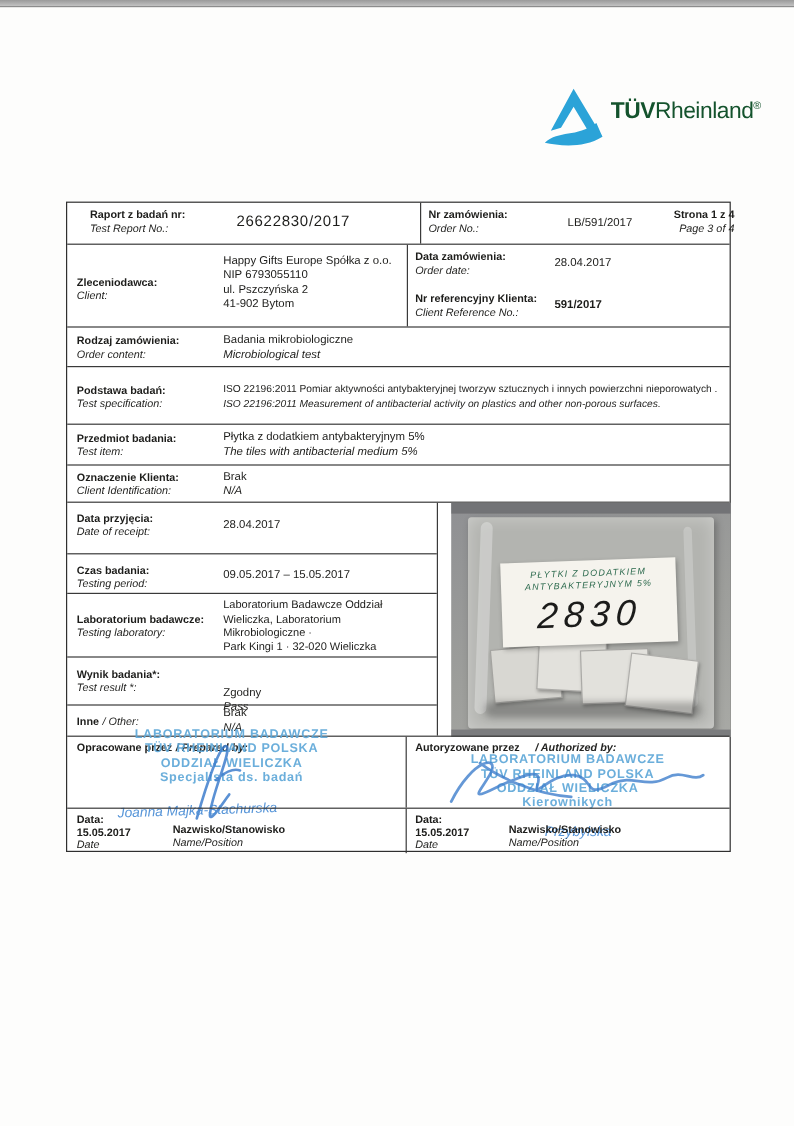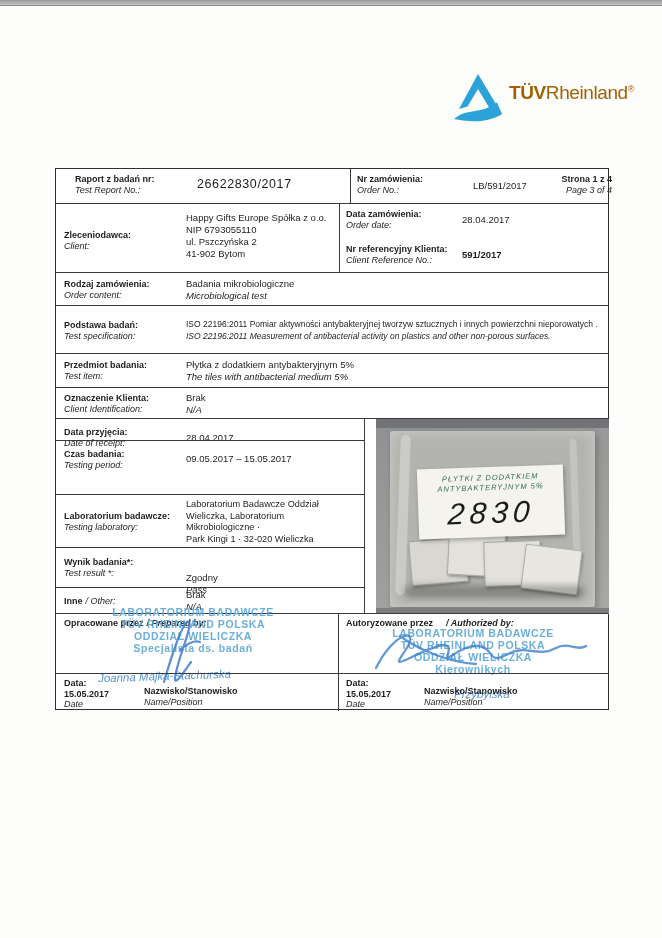--- a/index.html
+++ b/index.html
@@ -3,21 +3,21 @@
 <meta charset="utf-8">
 <style>
   * { margin:0; padding:0; box-sizing:border-box; }
   body { background:#ffffff; font-family:"Liberation Sans", sans-serif; color:#1d1d1b; }
   .page { position:relative; width:662px; height:938px; background:#fdfdfc; overflow:hidden; }
   .scanbar { position:absolute; left:0; top:0; width:662px; height:6px;
              background:linear-gradient(#9a9a9a,#c2c2c2); border-bottom:1px solid #8c8c8c; }
 
   
   .logo { position:absolute; left:452px; top:72px; width:170px; height:52px; }
-  .logo .brand { position:absolute; left:57px; top:10px; font-size:19px; color:#a16207; letter-spacing:-0.4px; white-space:nowrap; }
+  .logo .brand { position:absolute; left:57px; top:10px; font-size:19px; color:#14532d; letter-spacing:-0.4px; white-space:nowrap; }
   .logo .brand b { font-weight:bold; }
   .logo .brand sup { font-size:9px; vertical-align:7px; }
 
   
   .tbl { position:absolute; left:55px; top:168px; width:554px; height:542px; border:1.5px solid #2f2f2f; background:#fff; }
   .row { position:relative; width:100%; border-top:1px solid #3a3a3a; overflow:visible; }
   .row:first-child { border-top:none; }
   .vdiv { position:absolute; top:0; bottom:0; border-left:1px solid #3a3a3a; }
 
   .bpl { font-weight:bold; font-size:9px; line-height:10.5px; white-space:nowrap; }
@@ -154,21 +154,21 @@
     <div class="row" style="height:195px;">
       <div class="vdiv" style="left:308px;"></div>
 
       <div class="abs" style="left:0; top:0; width:308px; height:38px;">
         <div class="abs" style="left:8px; top:8px;">
           <div class="bpl">Data przyjęcia:</div>
           <div class="ien">Date of receipt:</div>
         </div>
         <div class="abs v" style="left:130px; top:13px;">28.04.2017</div>
       </div>
-      <div class="abs" style="left:0; top:21px; width:308px; border-top:1px solid #3a3a3a; height:37px;text-decoration:underline;">
+      <div class="abs" style="left:0; top:42px; width:308px; border-top:1px solid #3a3a3a; height:37px;text-decoration:underline;">
         <div class="abs" style="left:8px; top:8px;">
           <div class="bpl">Czas badania:</div>
           <div class="ien">Testing period:</div>
         </div>
         <div class="abs v" style="left:130px; top:12px;">09.05.2017 – 15.05.2017</div>
       </div>
       <div class="abs" style="left:0; top:75px; width:308px; border-top:1px solid #3a3a3a; height:53px;">
         <div class="abs" style="left:8px; top:16px;">
           <div class="bpl">Laboratorium badawcze:</div>
           <div class="ien">Testing laboratory:</div>

